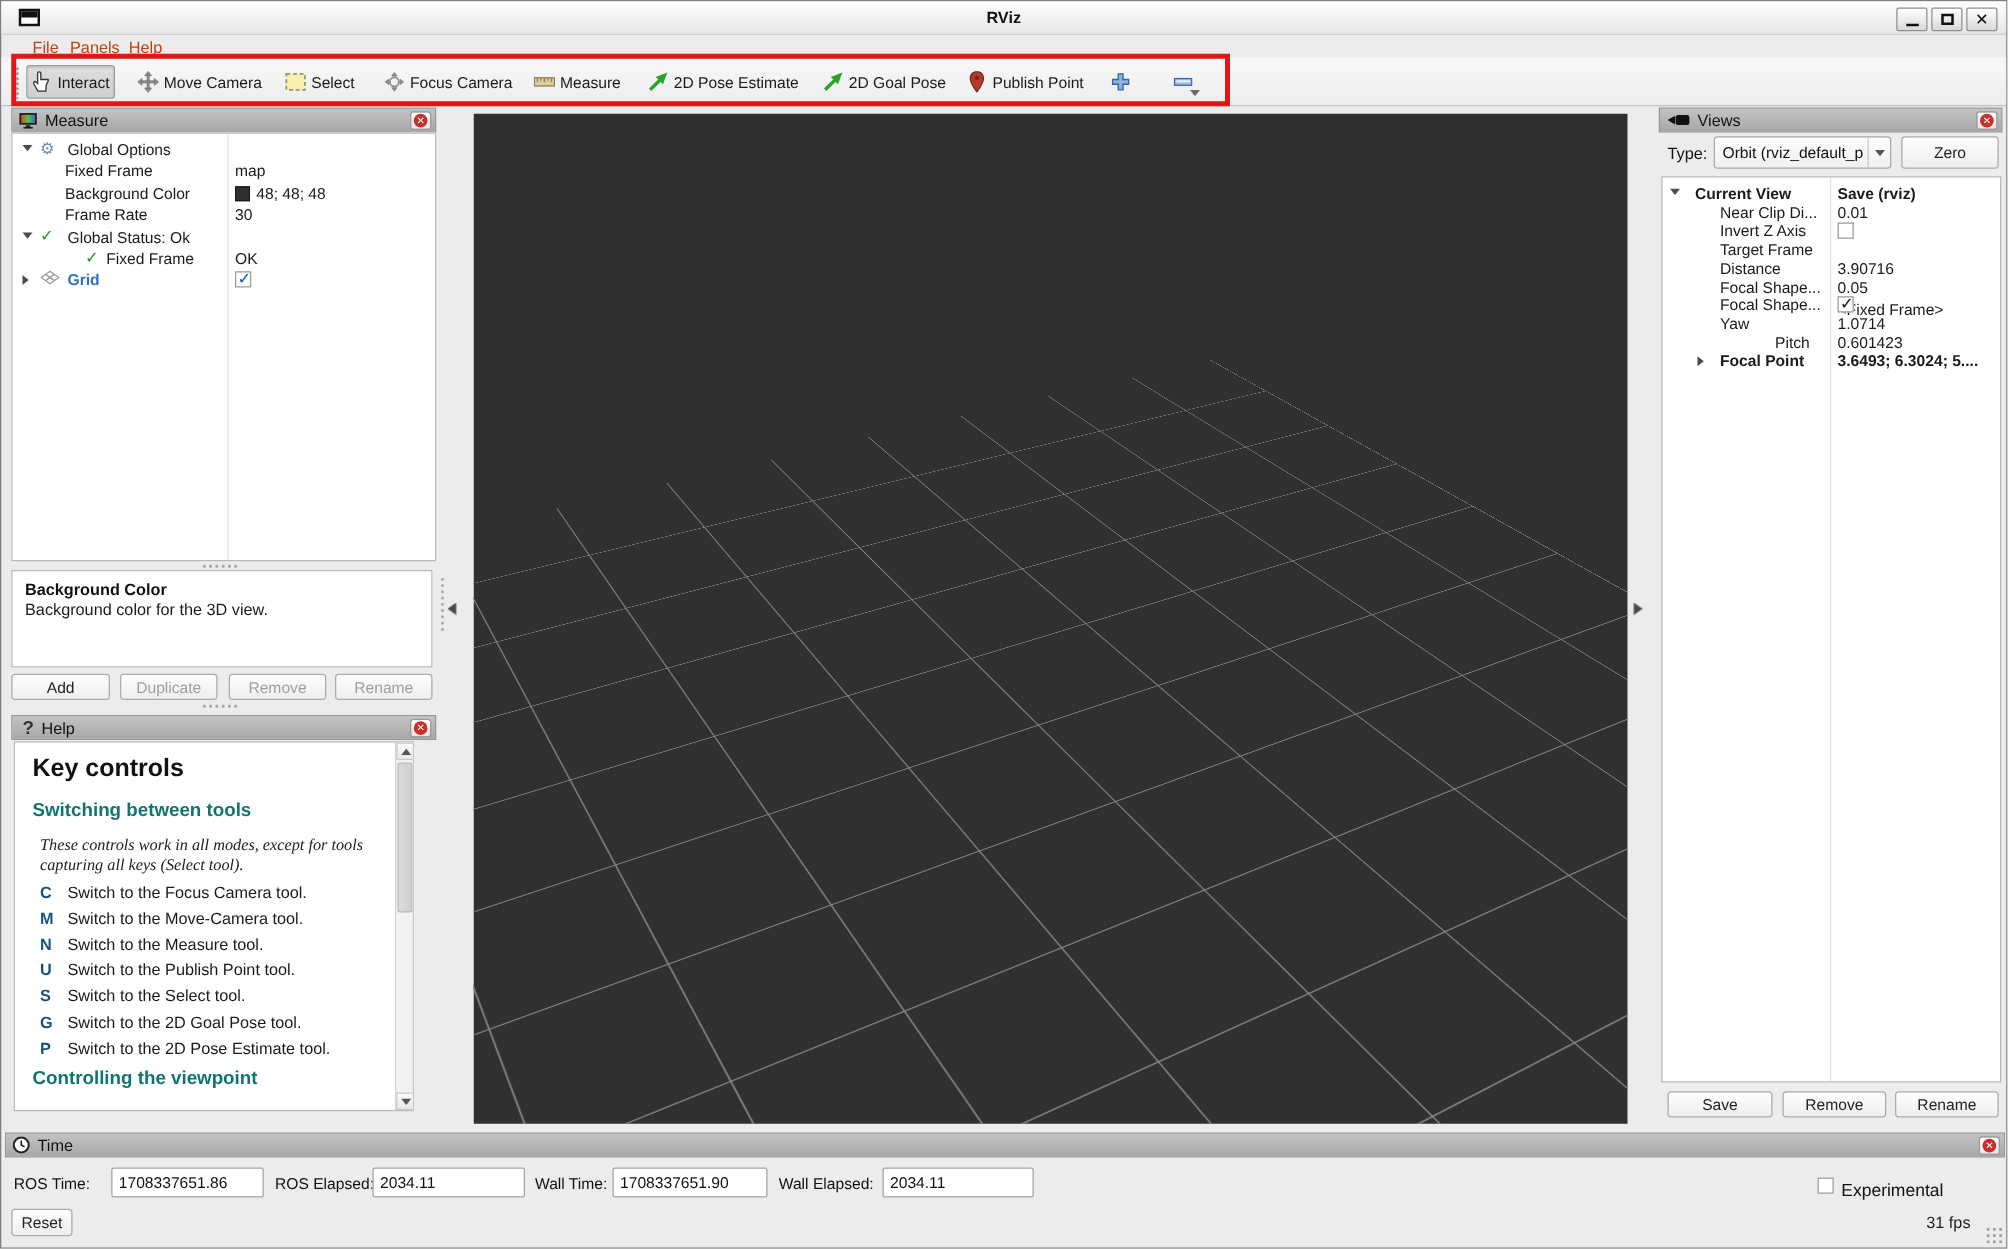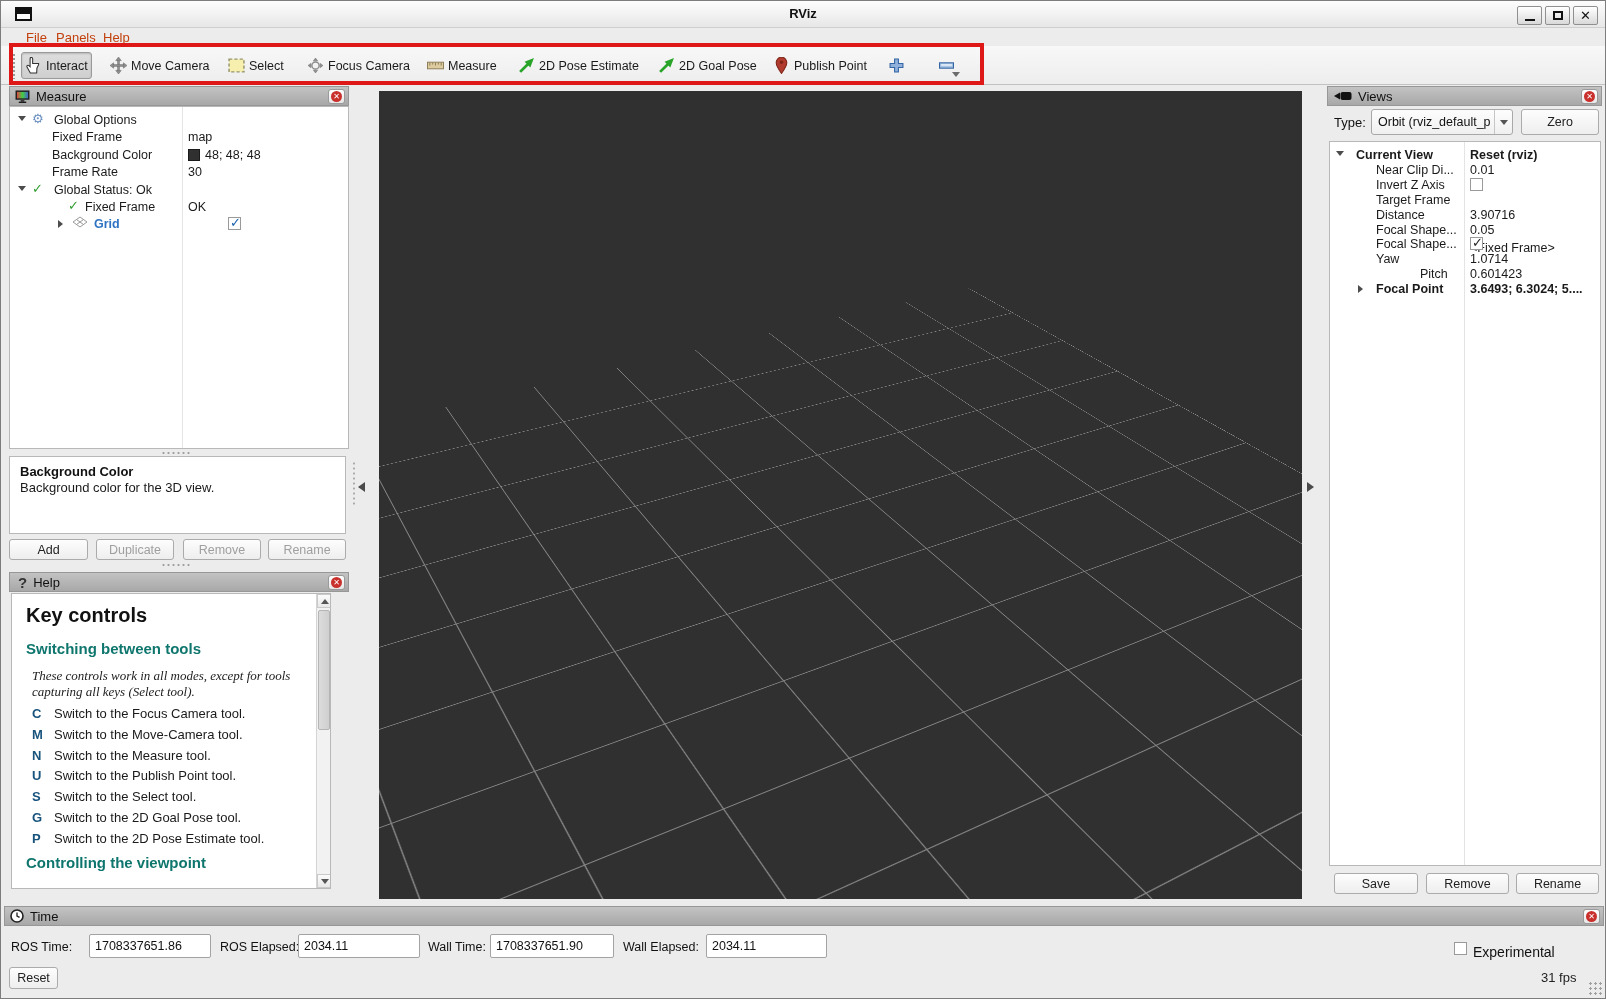--- a/index.html
+++ b/index.html
@@ -300,21 +300,21 @@
         <span class="exp open" style="position: absolute; left: 8px; top: 5px;"></span>
         <span class="ticn" style="position: absolute; left: 22px; top: 1px;"><span style="color:#2e9e2e;font-size:13px;font-weight:bold;line-height:13px;">✓</span></span>
         <span class="lbl" style="left: 44px; top: 2px;">Global Status: Ok</span>
         <span class="val" style="left: 178px; top: 2px;"></span>
       </div>
       <div class="trow" style="top: 91px; height: 17.4px;">
         <span class="ticn" style="position: absolute; left: 58px; top: 1px;"><span style="color:#2e9e2e;font-size:13px;font-weight:bold;line-height:13px;">✓</span></span>
         <span class="lbl" style="left: 75px; top: 2px;">Fixed Frame</span>
         <span class="val" style="left: 178px; top: 2px;"><span>OK</span></span>
       </div>
-      <div class="trow" style="top: 108.4px; height: 17.4px; margin-left: 40px;">
+      <div class="trow" style="top: 108.4px; height: 17.4px;">
         <span class="exp closed" style="position: absolute; left: 8px; top: 5px;"></span>
         <span class="ticn" style="position: absolute; left: 22px; top: 1px;"><svg width="16" height="12" viewBox="0 0 16 12">
             <g fill="none" stroke="#9a9a9a" stroke-width="1">
               <path d="M8 1 L15 6 L8 11 L1 6 Z"></path>
               <path d="M4.5 3.5 L11.5 8.5"></path>
               <path d="M11.5 3.5 L4.5 8.5"></path>
             </g>
           </svg></span>
         <span class="lbl" style="left: 44px; top: 2px; color: rgb(45, 115, 194); font-weight: bold;">Grid</span>
         <span class="val" style="left: 178px; top: 2px;"><span class="cb checked blue" style="vertical-align: -2px;"></span></span>
@@ -413,21 +413,21 @@
     <span class="carr">
         <i></i>
       </span>
   </div>
   <div class="btn" style="left:1520px; top:108px; width:78px; height:26px;">Zero</div>
   <div class="whitebox" id="views-tree" style="left:1328px; top:140px; width:272px; height:725px;">
     <div class="coldiv" style="left:134px;"></div>
   <div class="trow" style="top: 4px; height: 14.9px;">
         <span class="exp open" style="position: absolute; left: 6px; top: 5px;"></span>
         <span class="lbl" style="left: 26px; top: 2px; font-weight: bold;">Current View</span>
-        <span class="val" style="left: 140px; top: 2px; font-weight: bold;"><span>Reset (rviz)</span></span>
+        <span class="val" style="left: 140px; top: 2px; font-weight: bold;"><span>Save (rviz)</span></span>
       </div>
       <div class="trow" style="top: 18.9px; height: 14.9px;">
         <span class="lbl" style="left: 46px; top: 2px;">Near Clip Di...</span>
         <span class="val" style="left: 140px; top: 2px;"><span>0.01</span></span>
       </div>
       <div class="trow" style="top: 33.8px; height: 14.9px;">
         <span class="lbl" style="left: 46px; top: 2px;">Invert Z Axis</span>
         <span class="val" style="left: 140px; top: 2px;"><span class="cb blue" style="vertical-align: -2px;"></span></span>
       </div>
       <div class="trow" style="top: 48.7px; height: 14.9px;">

